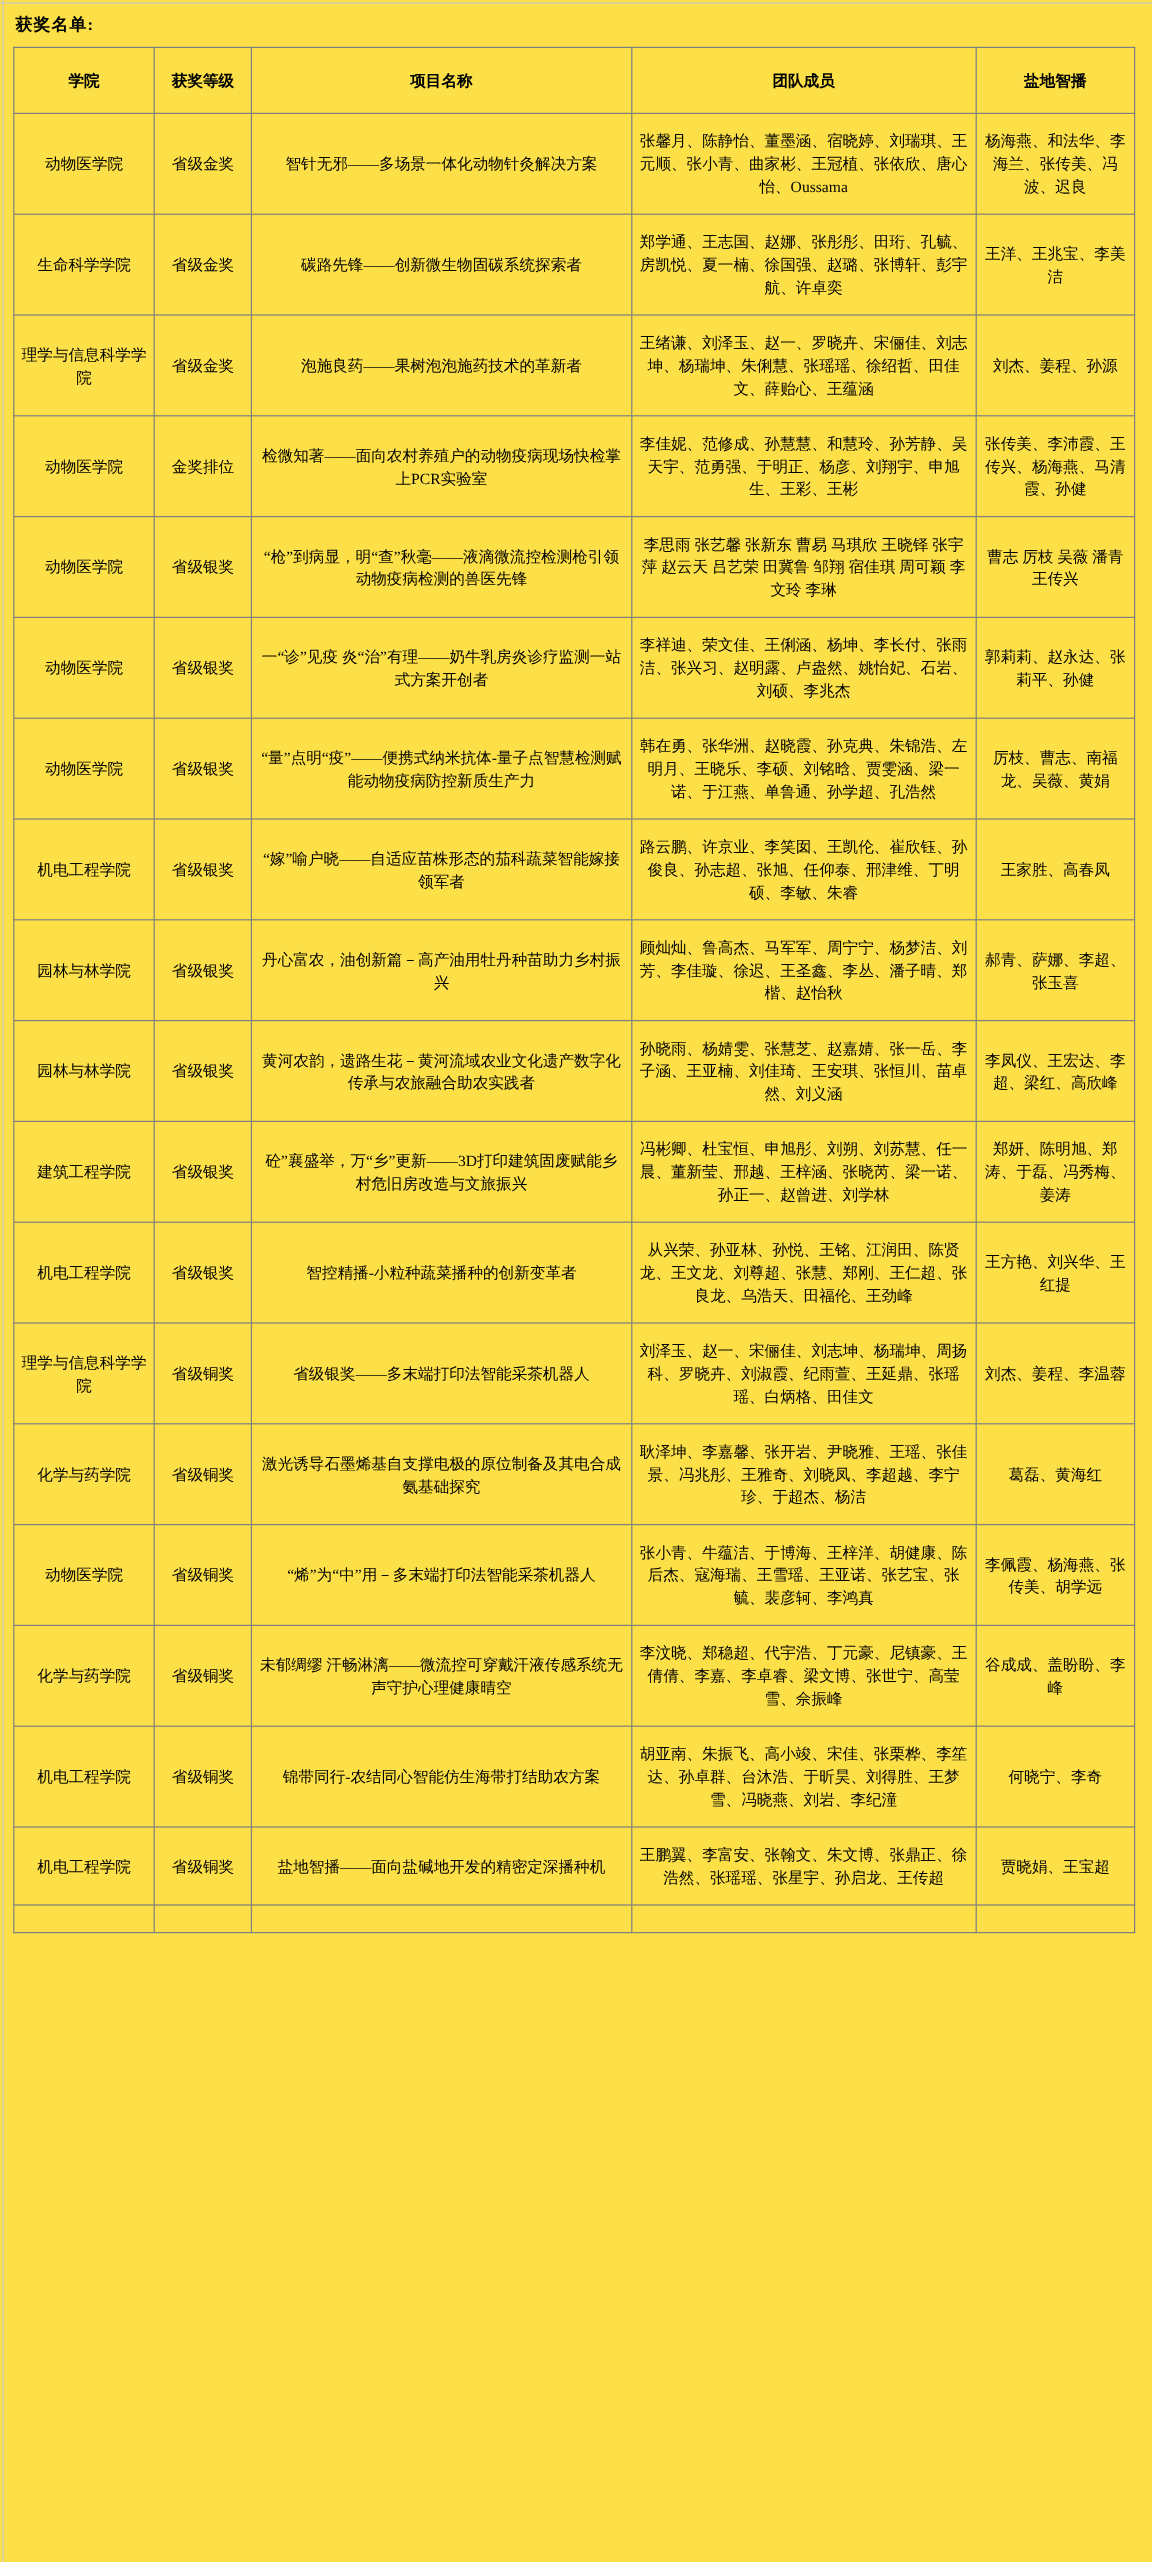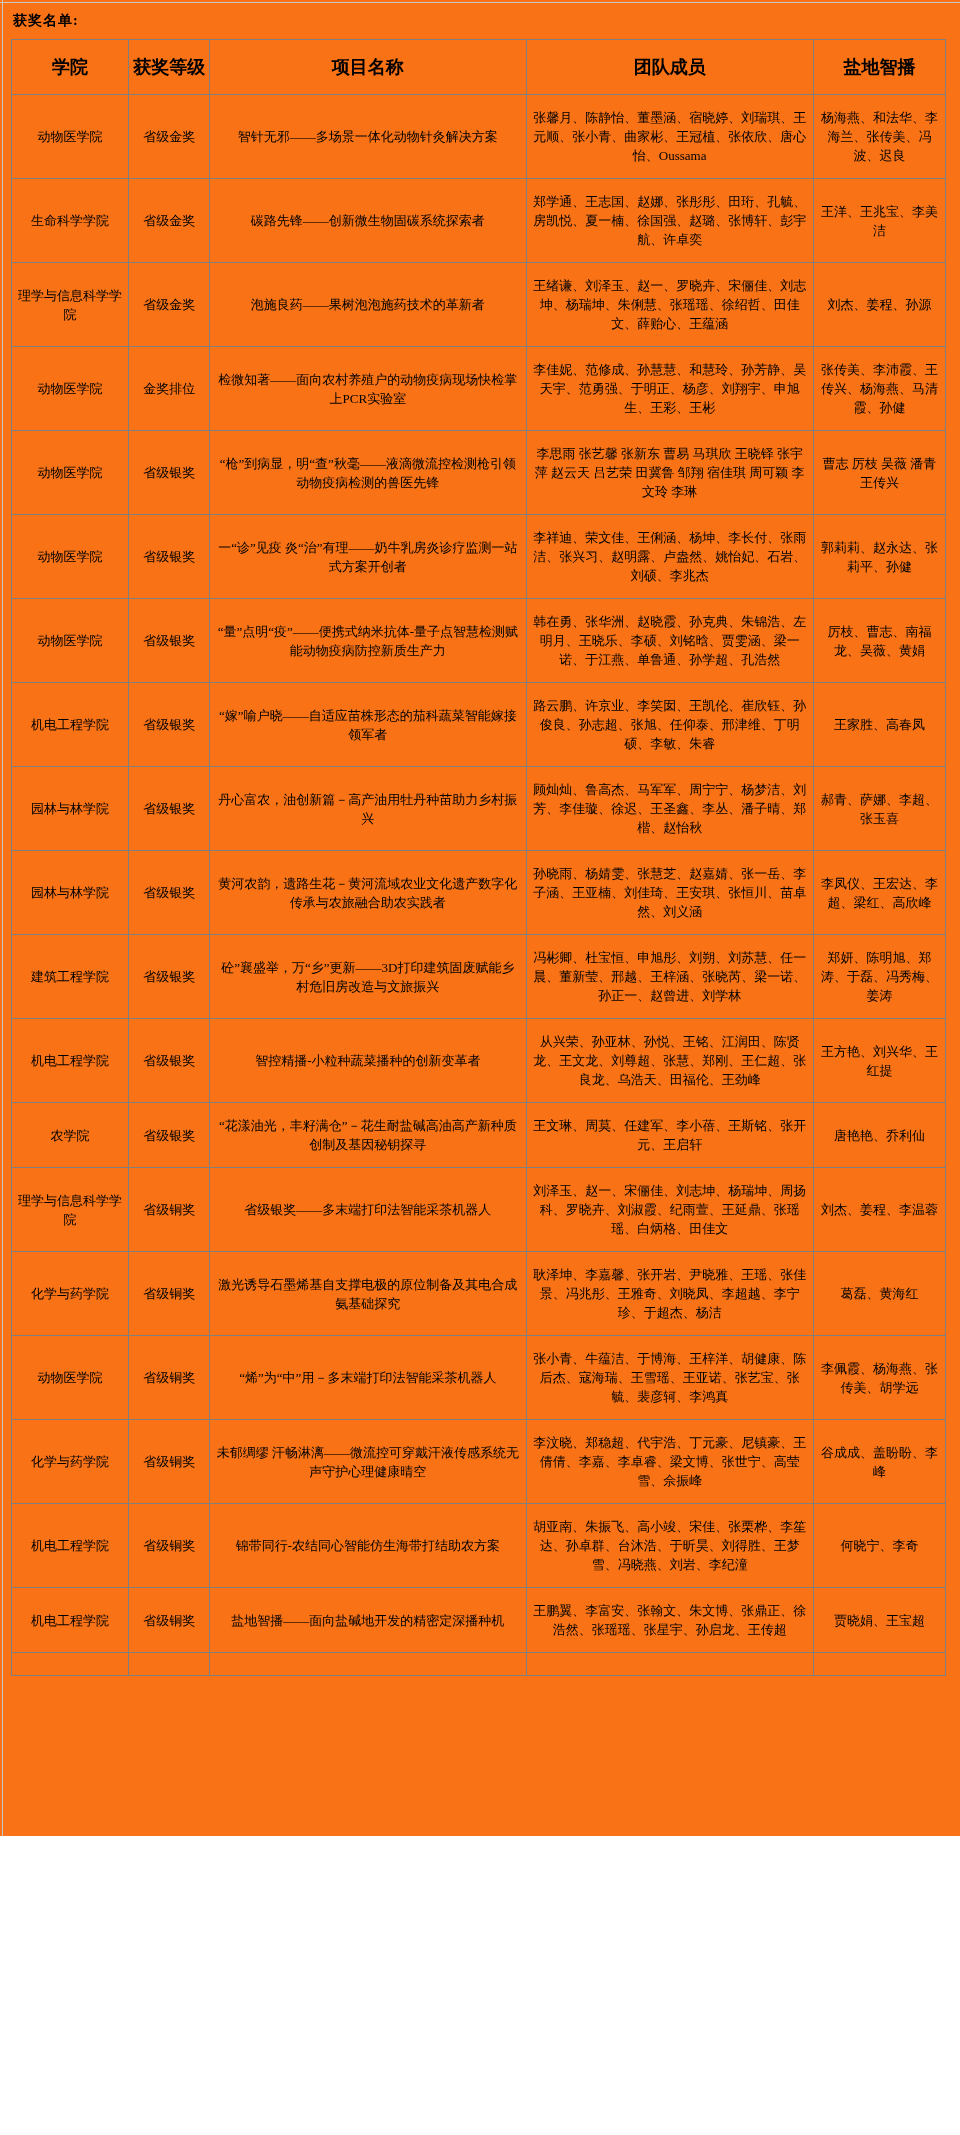--- a/index.html
+++ b/index.html
@@ -1,21 +1,21 @@
 <!DOCTYPE html>
 <html lang="zh"><head>
 <meta charset="utf-8">
 <style>
   html,body{margin:0;padding:0;background:#ffffff;}
   .page{
     position:relative;
     width:960px;
-    height:1836px;
+    height:2135px;
     overflow:hidden;
-    background:#f97316;
+    background:#fde047;
     color:#000;
     font-family:"Liberation Serif","DejaVu Serif",serif;
   }
   
   .edge-top{position:absolute;top:2px;left:0;width:100%;height:1px;background:#c9c9c9;}
   .edge-left{position:absolute;top:0;left:2px;width:1px;height:100%;background:#c9c9c9;}
 
   .page-title{
     padding:12px 0 9px 13px;
     font-size:14px;
@@ -33,21 +33,21 @@
     border:1px solid #7f7f7f;
     text-align:center;
     vertical-align:middle;
     font-size:13px;
     line-height:19px;
     padding:13px 5px;
     word-break:break-all;
     overflow-wrap:anywhere;
   }
   .award-table th{
-    font-size:18px;
+    font-size:13px;
     font-weight:bold;
     height:38px;
     padding:8px 4px;
   }
   .col-college{width:117px;}
   .col-award{width:81px;}
   .col-project{width:316px;}
   .col-members{width:287px;}
   .col-advisors{width:132px;}
   tr.partial-row td{height:22px;padding:0;}
@@ -157,27 +157,20 @@
           <td>郑妍、陈明旭、郑涛、于磊、冯秀梅、姜涛</td>
         </tr>
         <tr>
           <td>机电工程学院</td>
           <td>省级银奖</td>
           <td>智控精播-小粒种蔬菜播种的创新变革者</td>
           <td>从兴荣、孙亚林、孙悦、王铭、江润田、陈贤龙、王文龙、刘尊超、张慧、郑刚、王仁超、张良龙、乌浩天、田福伦、王劲峰</td>
           <td>王方艳、刘兴华、王红提</td>
         </tr>
         <tr>
-          <td>农学院</td>
-          <td>省级银奖</td>
-          <td>“花漾油光，丰籽满仓”－花生耐盐碱高油高产新种质创制及基因秘钥探寻</td>
-          <td>王文琳、周莫、任建军、李小蓓、王斯铭、张开元、王启轩</td>
-          <td>唐艳艳、乔利仙</td>
-        </tr>
-        <tr>
           <td>理学与信息科学学院</td>
           <td>省级铜奖</td>
           <td>省级银奖——多末端打印法智能采茶机器人</td>
           <td>刘泽玉、赵一、宋俪佳、刘志坤、杨瑞坤、周扬科、罗晓卉、刘淑霞、纪雨萱、王延鼎、张瑶瑶、白炳格、田佳文</td>
           <td>刘杰、姜程、李温蓉</td>
         </tr>
         <tr>
           <td>化学与药学院</td>
           <td>省级铜奖</td>
           <td>激光诱导石墨烯基自支撑电极的原位制备及其电合成氨基础探究</td>

